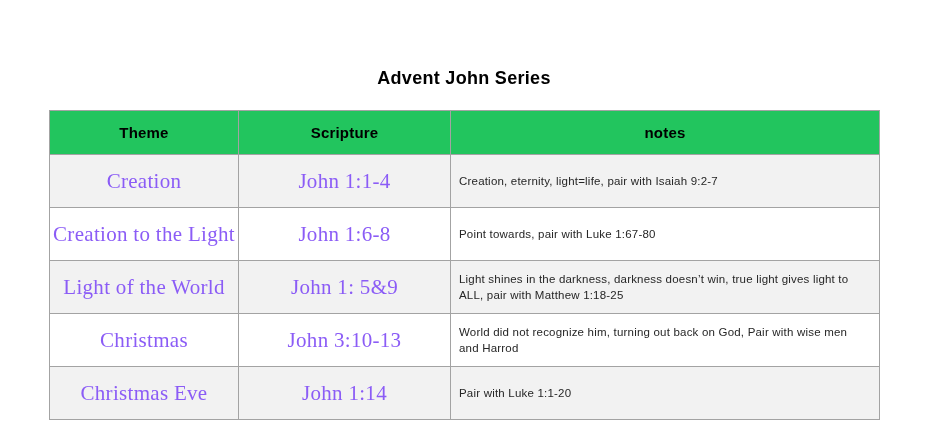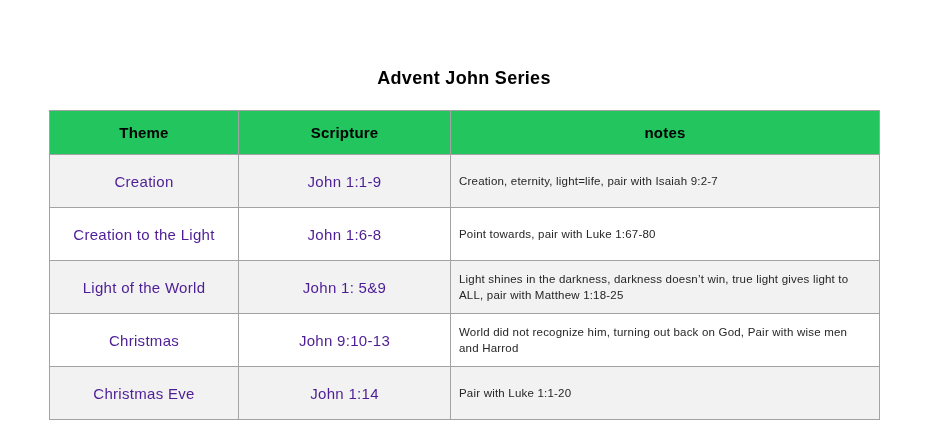--- a/index.html
+++ b/index.html
@@ -52,23 +52,24 @@
   }
   .series-table tbody tr {
     height: 53px;
   }
   .series-table tbody tr.shaded td {
     background: #f2f2f2;
   }
   td.cell-theme, td.cell-scripture {
     text-align: center;
     vertical-align: middle;
-    font-size: 15px;
+    font-size: 21px;
     letter-spacing: 0.3px;
-    color: #4c1d95;
+    color: #8b5cf6;
+    font-family: Liberation Serif, serif;
   }
   td.cell-notes {
     text-align: left;
     vertical-align: middle;
     font-size: 11.5px;
     line-height: 1.4;
     letter-spacing: 0.2px;
     padding: 5px 14px 5px 8px;
     color: #262626;
   }
@@ -88,36 +89,36 @@
     <thead>
       <tr>
         <th>Theme</th>
         <th>Scripture</th>
         <th>notes</th>
       </tr>
     </thead>
     <tbody>
       <tr class="shaded">
         <td class="cell-theme">Creation</td>
-        <td class="cell-scripture">John 1:1-9</td>
+        <td class="cell-scripture">John 1:1-4</td>
         <td class="cell-notes">Creation, eternity, light=life, pair with Isaiah 9:2-7</td>
       </tr>
       <tr>
         <td class="cell-theme">Creation to the Light</td>
         <td class="cell-scripture">John 1:6-8</td>
         <td class="cell-notes">Point towards, pair with Luke 1:67-80</td>
       </tr>
       <tr class="shaded">
         <td class="cell-theme">Light of the World</td>
         <td class="cell-scripture">John 1: 5&amp;9</td>
         <td class="cell-notes">Light shines in the darkness, darkness doesn’t win, true light gives light to ALL, pair with Matthew 1:18-25</td>
       </tr>
       <tr>
         <td class="cell-theme">Christmas</td>
-        <td class="cell-scripture">John 9:10-13</td>
+        <td class="cell-scripture">John 3:10-13</td>
         <td class="cell-notes">World did not recognize him, turning out back on God, Pair with wise men and Harrod</td>
       </tr>
       <tr class="shaded">
         <td class="cell-theme">Christmas Eve</td>
         <td class="cell-scripture">John 1:14</td>
         <td class="cell-notes">Pair with Luke 1:1-20</td>
       </tr>
     </tbody>
   </table>
 </div>

